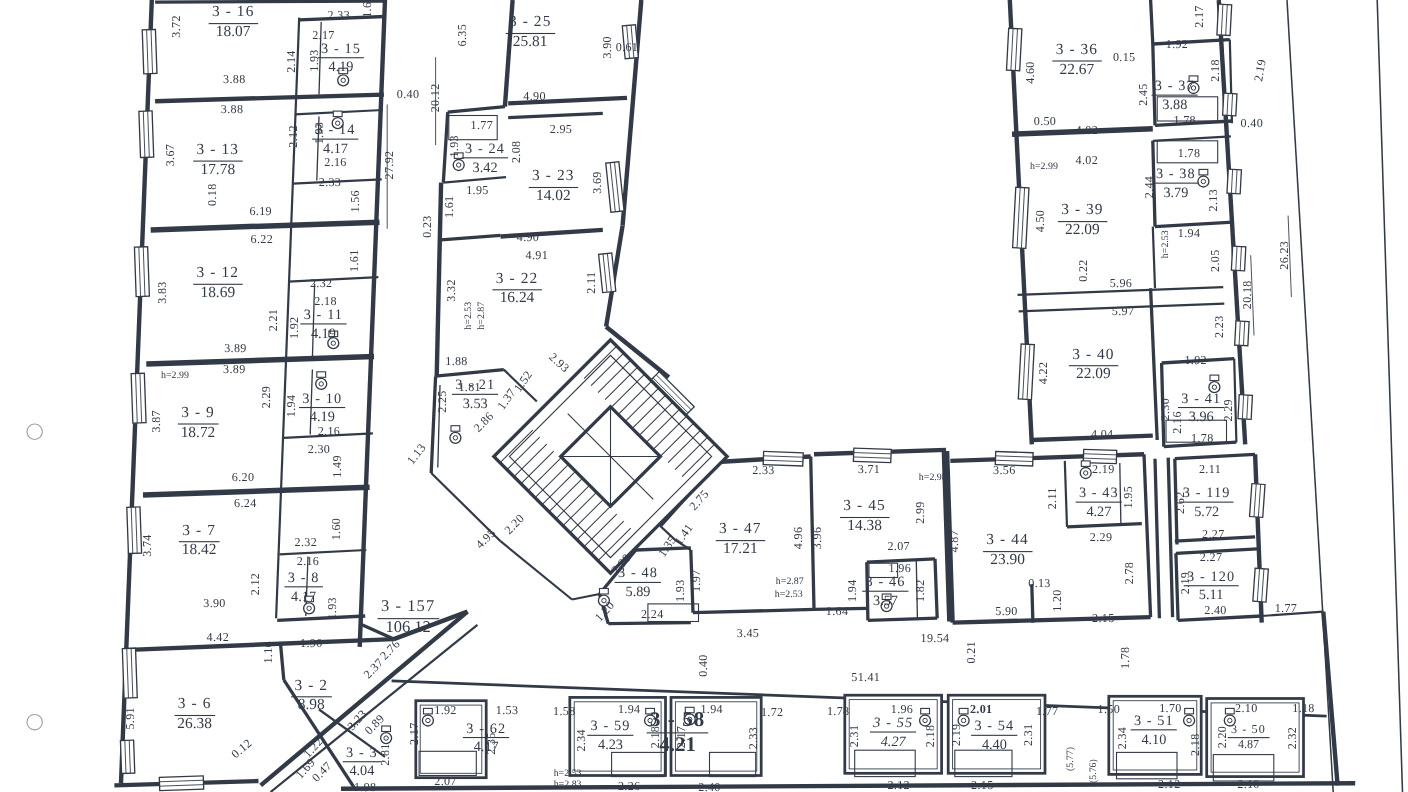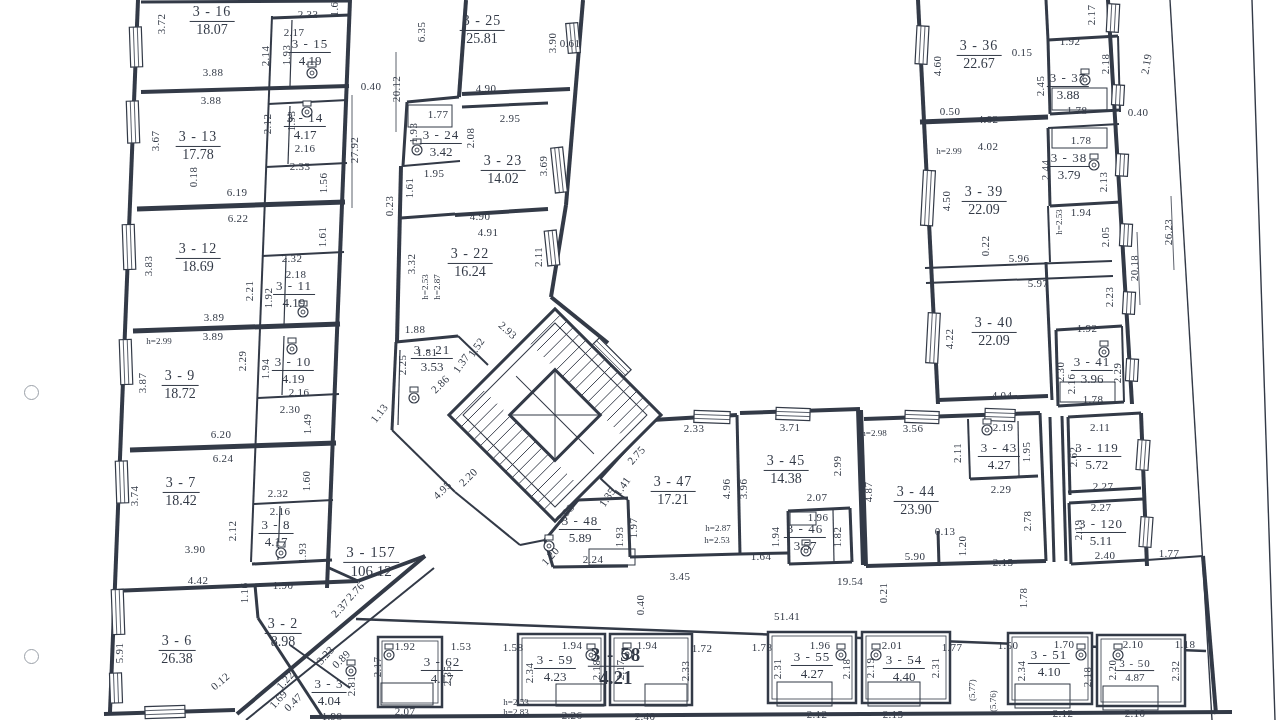--- a/index.html
+++ b/index.html
@@ -578,21 +578,21 @@
         <div class="rar">4.17</div>
       </div>
       <div class="room" style="left: 555px; top: 668px; font-size: 13px;">
         <div class="rid">3 - 59</div>
         <div class="rar">4.23</div>
       </div>
       <div class="room" style="left: 616px; top: 666px; font-size: 19px; font-weight: bold;">
         <div class="rid">3 - 58</div>
         <div class="rar">4.21</div>
       </div>
-      <div class="room" style="left: 812px; top: 665px; font-size: 13px;">
+      <div class="room" style="left: 812px; top: 665px; font-size: 13px; font-style: italic;">
         <div class="rid">3 - 55</div>
         <div class="rar">4.27</div>
       </div>
       <div class="room" style="left: 904px; top: 668px; font-size: 13px;">
         <div class="rid">3 - 54</div>
         <div class="rar">4.40</div>
       </div>
       <div class="room" style="left: 1049px; top: 663px; font-size: 13px;">
         <div class="rid">3 - 51</div>
         <div class="rar">4.10</div>
@@ -726,34 +726,34 @@
       <div class="dim" style="left: 1077px; top: 110px; transform: translate(-50%, -50%) rotate(0deg);">1.78</div>
       <div class="dim" style="left: 1081px; top: 140px; transform: translate(-50%, -50%) rotate(0deg);">1.78</div>
       <div class="dim" style="left: 1045px; top: 170px; transform: translate(-50%, -50%) rotate(-90deg);">2.44</div>
       <div class="dim" style="left: 1103px; top: 182px; transform: translate(-50%, -50%) rotate(-90deg);">2.13</div>
       <div class="dim" style="left: 1081px; top: 212px; transform: translate(-50%, -50%) rotate(0deg);">1.94</div>
       <div class="dim small" style="left: 1059px; top: 222px; transform: translate(-50%, -50%) rotate(-90deg);">h=2.53</div>
       <div class="dim" style="left: 1105px; top: 237px; transform: translate(-50%, -50%) rotate(-90deg);">2.05</div>
       <div class="dim" style="left: 946px; top: 201px; transform: translate(-50%, -50%) rotate(-90deg);">4.50</div>
       <div class="dim" style="left: 985px; top: 246px; transform: translate(-50%, -50%) rotate(-90deg);">0.22</div>
       <div class="dim" style="left: 1019px; top: 258px; transform: translate(-50%, -50%) rotate(0deg);">5.96</div>
-      <div class="dim" style="left: 1021px; top: 283px; transform: translate(-50%, -50%) rotate(0deg); margin-left: 17px;">5.97</div>
+      <div class="dim" style="left: 1021px; top: 283px; transform: translate(-50%, -50%) rotate(0deg);">5.97</div>
       <div class="dim" style="left: 1109px; top: 297px; transform: translate(-50%, -50%) rotate(-90deg);">2.23</div>
       <div class="dim" style="left: 1134px; top: 268px; transform: translate(-50%, -50%) rotate(-90deg);">20.18</div>
       <div class="dim" style="left: 1168px; top: 232px; transform: translate(-50%, -50%) rotate(-90deg);">26.23</div>
       <div class="dim" style="left: 1138px; top: 112px; transform: translate(-50%, -50%) rotate(0deg);">0.40</div>
       <div class="dim" style="left: 949px; top: 339px; transform: translate(-50%, -50%) rotate(-90deg);">4.22</div>
       <div class="dim" style="left: 1087px; top: 328px; transform: translate(-50%, -50%) rotate(0deg);">1.92</div>
       <div class="dim" style="left: 1060px; top: 372px; transform: translate(-50%, -50%) rotate(-90deg);">2.30</div>
       <div class="dim" style="left: 1071px; top: 384px; transform: translate(-50%, -50%) rotate(-90deg);">2.16</div>
       <div class="dim" style="left: 1117px; top: 373px; transform: translate(-50%, -50%) rotate(-90deg);">2.29</div>
       <div class="dim" style="left: 1093px; top: 399px; transform: translate(-50%, -50%) rotate(0deg);">1.78</div>
       <div class="dim" style="left: 1002px; top: 395px; transform: translate(-50%, -50%) rotate(0deg);">4.04</div>
       <div class="dim" style="left: 913px; top: 428px; transform: translate(-50%, -50%) rotate(0deg);">3.56</div>
-      <div class="dim small" style="left: 874px; top: 433px; transform: translate(-50%, -50%) rotate(0deg);">h=2.98</div>
+      <div class="dim small" style="left: 848px; top: 433px; transform: translate(-50%, -50%) rotate(0deg);">h=2.98</div>
       <div class="dim" style="left: 957px; top: 453px; transform: translate(-50%, -50%) rotate(-90deg);">2.11</div>
       <div class="dim" style="left: 1003px; top: 427px; transform: translate(-50%, -50%) rotate(0deg);">2.19</div>
       <div class="dim" style="left: 1026px; top: 452px; transform: translate(-50%, -50%) rotate(-90deg);">1.95</div>
       <div class="dim" style="left: 868px; top: 492px; transform: translate(-50%, -50%) rotate(-90deg);">4.87</div>
       <div class="dim" style="left: 1001px; top: 489px; transform: translate(-50%, -50%) rotate(0deg);">2.29</div>
       <div class="dim" style="left: 1027px; top: 521px; transform: translate(-50%, -50%) rotate(-90deg);">2.78</div>
       <div class="dim" style="left: 945px; top: 531px; transform: translate(-50%, -50%) rotate(0deg);">0.13</div>
       <div class="dim" style="left: 962px; top: 546px; transform: translate(-50%, -50%) rotate(-90deg);">1.20</div>
       <div class="dim" style="left: 915px; top: 556px; transform: translate(-50%, -50%) rotate(0deg);">5.90</div>
       <div class="dim" style="left: 1003px; top: 562px; transform: translate(-50%, -50%) rotate(0deg);">2.15</div>
@@ -780,21 +780,21 @@
       <div class="dim small" style="left: 516px; top: 702px; transform: translate(-50%, -50%) rotate(0deg);">h=2.53</div>
       <div class="dim small" style="left: 516px; top: 712px; transform: translate(-50%, -50%) rotate(0deg);">h=2.83</div>
       <div class="dim" style="left: 572px; top: 715px; transform: translate(-50%, -50%) rotate(0deg);">2.26</div>
       <div class="dim" style="left: 645px; top: 716px; transform: translate(-50%, -50%) rotate(0deg);">2.40</div>
       <div class="dim" style="left: 702px; top: 648px; transform: translate(-50%, -50%) rotate(0deg);">1.72</div>
       <div class="dim" style="left: 762px; top: 647px; transform: translate(-50%, -50%) rotate(0deg);">1.78</div>
       <div class="dim" style="left: 820px; top: 645px; transform: translate(-50%, -50%) rotate(0deg);">1.96</div>
       <div class="dim" style="left: 777px; top: 669px; transform: translate(-50%, -50%) rotate(-90deg);">2.31</div>
       <div class="dim" style="left: 846px; top: 669px; transform: translate(-50%, -50%) rotate(-90deg);">2.18</div>
       <div class="dim" style="left: 870px; top: 668px; transform: translate(-50%, -50%) rotate(-90deg);">2.19</div>
-      <div class="dim" style="left: 892px; top: 645px; transform: translate(-50%, -50%) rotate(0deg);">2.01</div>
+      <div class="dim" style="left: 892px; top: 645px; transform: translate(-50%, -50%) rotate(0deg); font-weight: bold;">2.01</div>
       <div class="dim" style="left: 935px; top: 668px; transform: translate(-50%, -50%) rotate(-90deg);">2.31</div>
       <div class="dim" style="left: 952px; top: 647px; transform: translate(-50%, -50%) rotate(0deg);">1.77</div>
       <div class="dim small" style="left: 972px; top: 690px; transform: translate(-50%, -50%) rotate(-90deg);">(5.77)</div>
       <div class="dim small" style="left: 993px; top: 701px; transform: translate(-50%, -50%) rotate(-90deg);">(5.76)</div>
       <div class="dim" style="left: 817px; top: 714px; transform: translate(-50%, -50%) rotate(0deg);">2.12</div>
       <div class="dim" style="left: 893px; top: 714px; transform: translate(-50%, -50%) rotate(0deg);">2.15</div>
       <div class="dim" style="left: 1008px; top: 645px; transform: translate(-50%, -50%) rotate(0deg);">1.50</div>
       <div class="dim" style="left: 1064px; top: 644px; transform: translate(-50%, -50%) rotate(0deg);">1.70</div>
       <div class="dim" style="left: 1021px; top: 671px; transform: translate(-50%, -50%) rotate(-90deg);">2.34</div>
       <div class="dim" style="left: 1087px; top: 677px; transform: translate(-50%, -50%) rotate(-90deg);">2.18</div>

